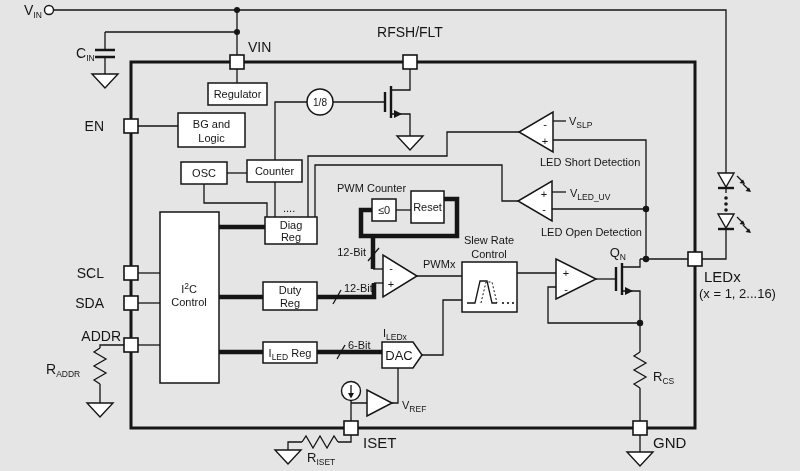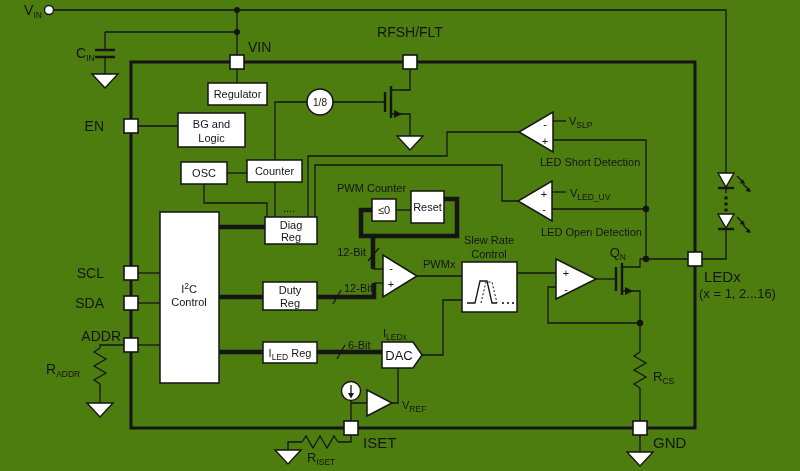--- a/index.html
+++ b/index.html
@@ -1,16 +1,16 @@
 <!DOCTYPE html>
 <html><head>
 <meta charset="utf-8">
 <style>
   html,body{margin:0;padding:0;background:#fff;}
-  .stage{position:relative;width:800px;height:471px;background:#4d7c0f;overflow:hidden;text-align:center;}
+  .stage{position:relative;width:800px;height:471px;background:#e5e5e5;overflow:hidden;text-align:center;}
   svg{display:block;}
   .w{stroke:#151515;stroke-width:1.3;fill:none;}
   .bus{stroke:#151515;stroke-width:4.5;fill:none;}
   .blk{fill:#ffffff;stroke:#151515;stroke-width:1.5;}
   .bdr{fill:none;stroke:#151515;stroke-width:3;}
   .pin{fill:#ffffff;stroke:#151515;stroke-width:1.6;}
   .bar{stroke:#151515;stroke-width:2.4;fill:none;}
   .dot{fill:#151515;stroke:none;}
   .gl{fill:#ffffff;stroke:#151515;stroke-width:1.4;}
   .fill{fill:#151515;stroke:none;}

